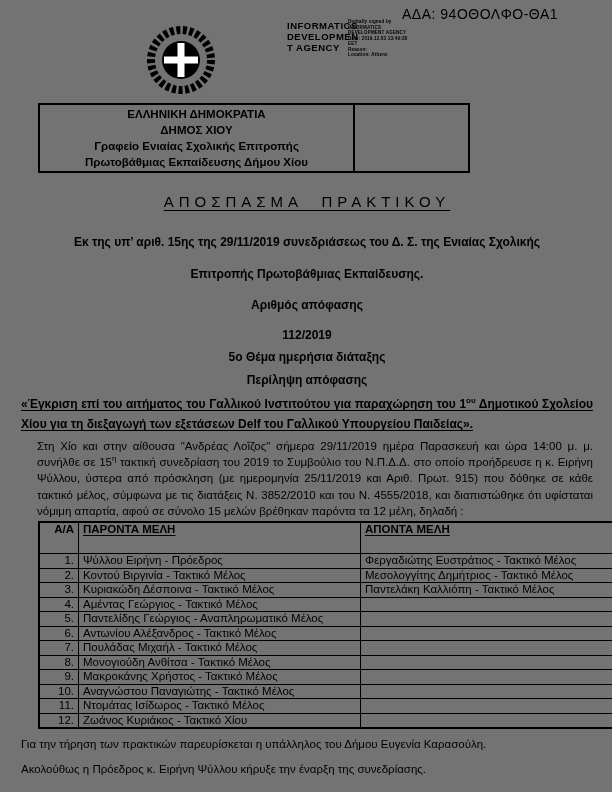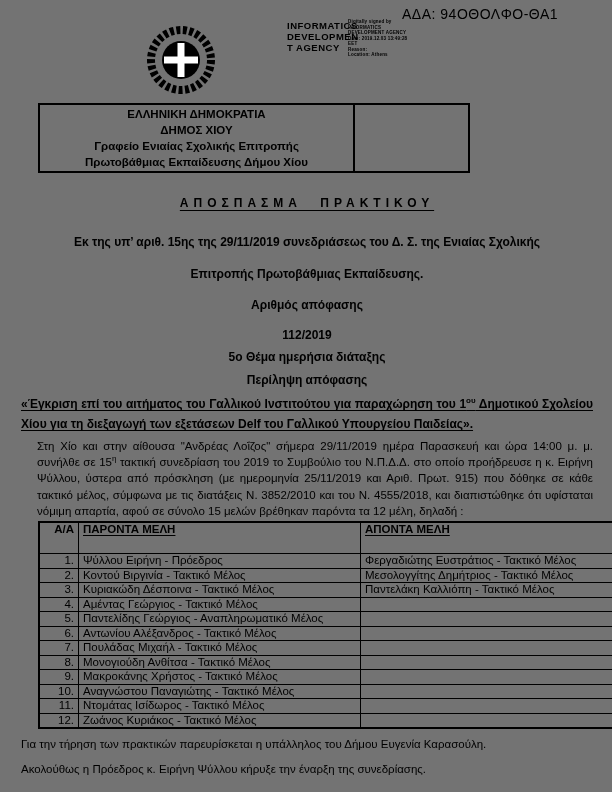--- a/index.html
+++ b/index.html
@@ -31,21 +31,21 @@
   }
   .letterhead-left {
     width: 295px; border-right: 2px solid #000;
     text-align: center; font-weight: bold;
     font-size: 11.5px; line-height: 16px; padding: 1px 9px;
   }
   .letterhead-right { flex: 1; }
   .content { position: absolute; left: 21px; top: 193px; width: 572px; }
   .doc-title { text-align: center; margin: 0 0 24px 0; }
   .doc-title span {
-    font-weight: bold; font-size: 12px; letter-spacing: 5px; word-spacing: 10px;
+    font-weight: normal; font-size: 15px; letter-spacing: 5px; word-spacing: 10px;
     text-decoration: underline; text-underline-offset: 3px;
   }
   .intro-line {
     text-align: center; font-weight: bold; font-size: 12px; line-height: 15px;
     margin: 0 0 17px 0;
   }
   .intro-line.mb16 { margin-bottom: 16px; }
   .intro-line.mb15 { margin-bottom: 15px; }
   .intro-line.mb7  { margin-bottom: 7px; }
   .intro-line.mb8  { margin-bottom: 8px; }
@@ -196,21 +196,21 @@
             <td class="c-present">Αναγνώστου Παναγιώτης - Τακτικό Μέλος</td>
             <td class="c-absent"></td>
           </tr>
         <tr>
             <td class="c-num">11.</td>
             <td class="c-present">Ντομάτας Ισίδωρος - Τακτικό Μέλος</td>
             <td class="c-absent"></td>
           </tr>
         <tr>
             <td class="c-num">12.</td>
-            <td class="c-present">Ζωάνος Κυριάκος - Τακτικό Μέλος</td>
+            <td class="c-present">Ζωάνος Κυριάκος - Τακτικό Χίου</td>
             <td class="c-absent"></td>
           </tr>
       </tbody>
     </table>
 
     <div class="closing">
       <p>Για την τήρηση των πρακτικών παρευρίσκεται η υπάλληλος του Δήμου Ευγενία Καρασούλη.</p>
       <p>Ακολούθως η Πρόεδρος κ. Ειρήνη Ψύλλου κήρυξε την έναρξη της συνεδρίασης.</p>
       <p class="justify">Στην αρχή διαβάζονται και επικυρώνονται τα πρακτικά της προηγούμενης συνεδρίασης τα οποία και υπογράφονται.</p>
     </div>

